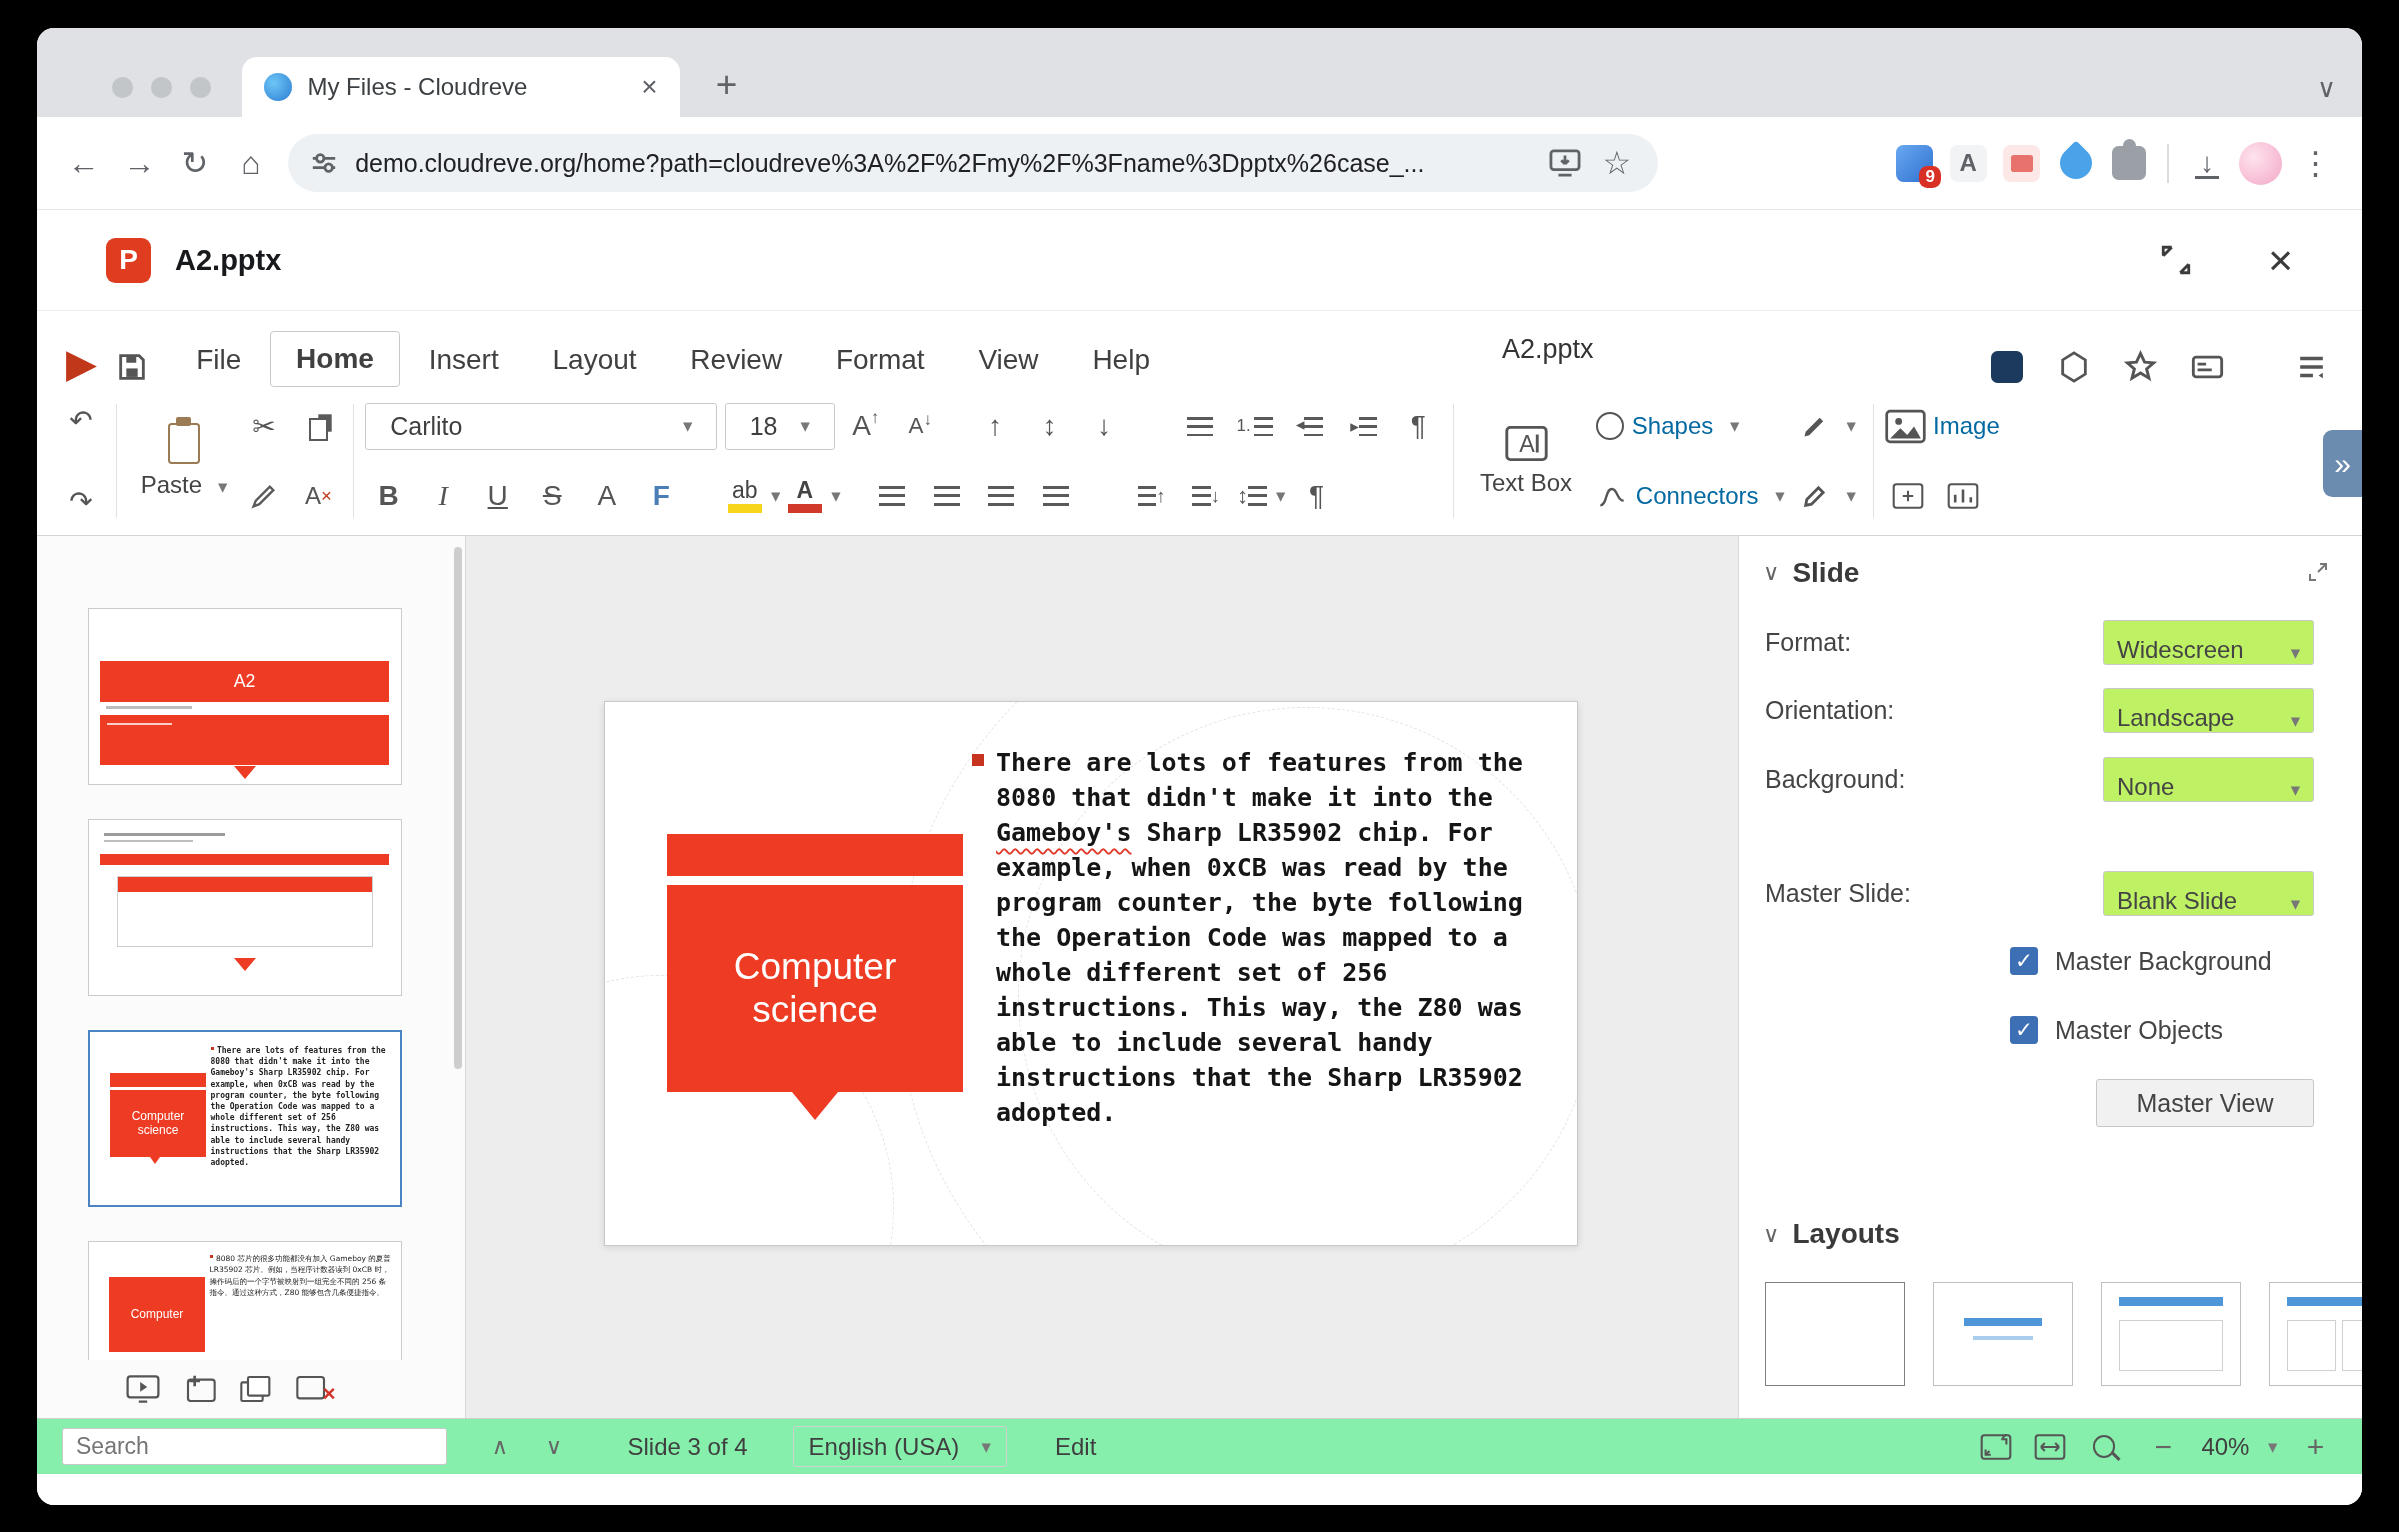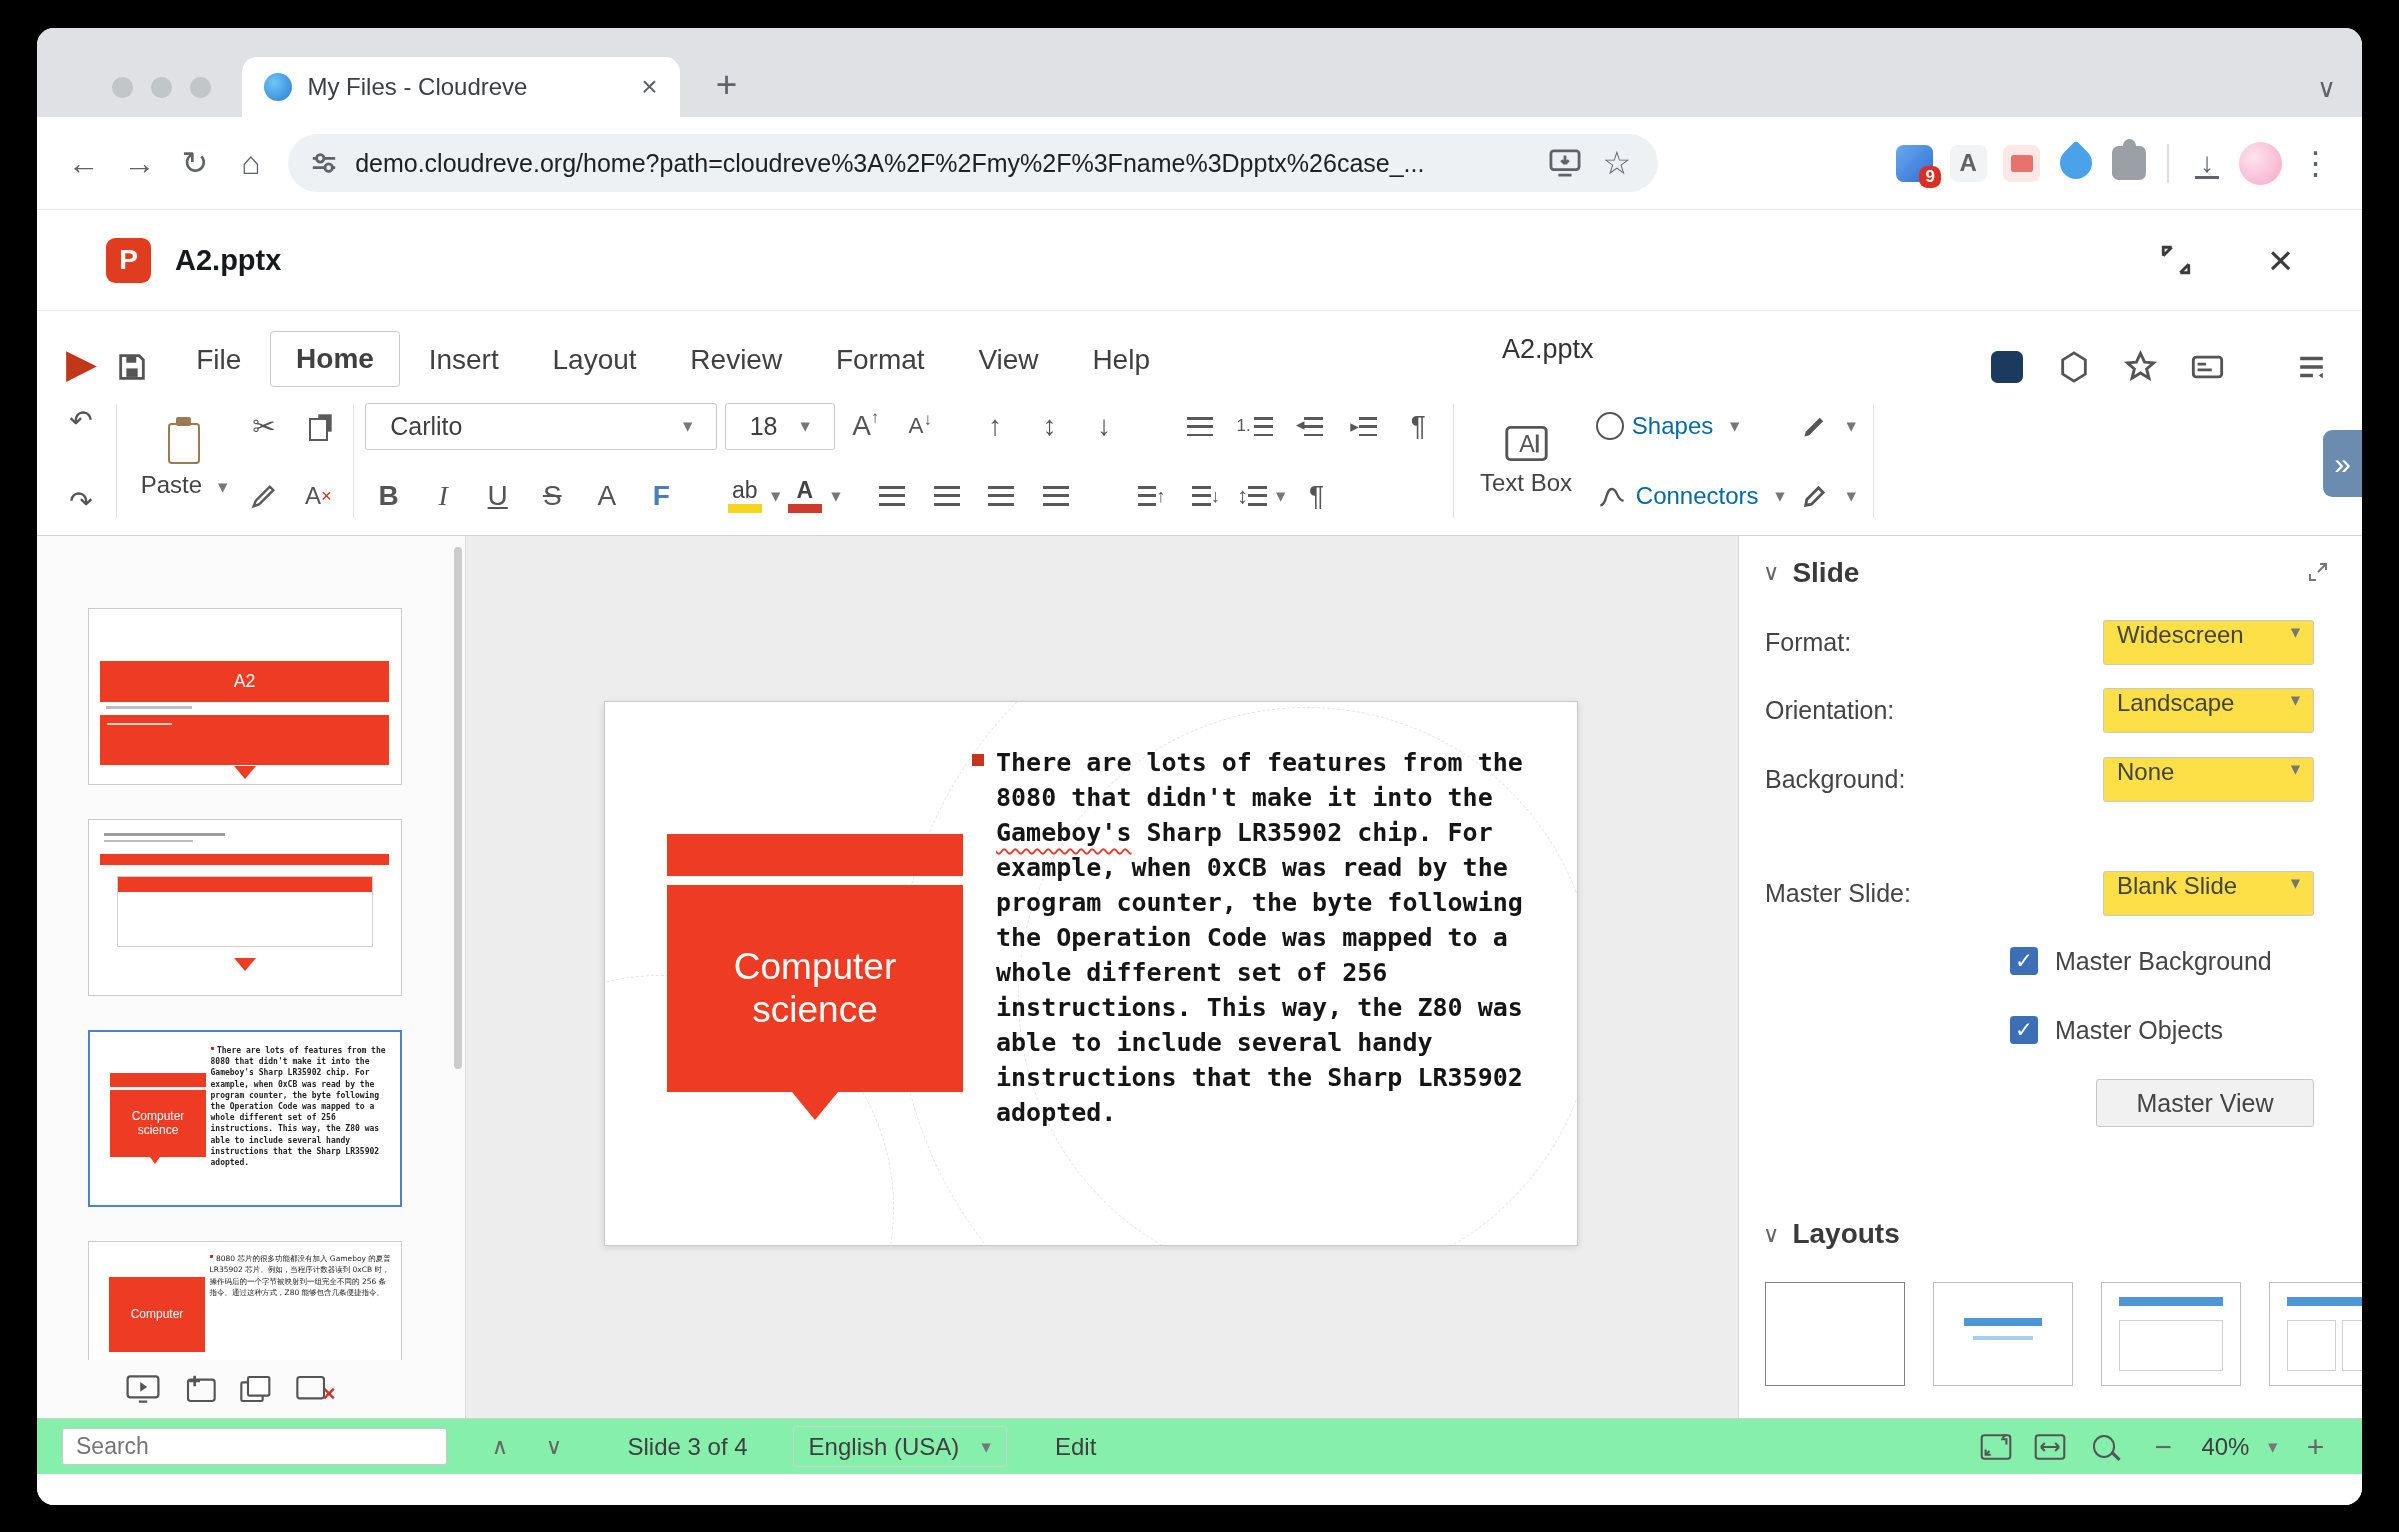--- a/index.html
+++ b/index.html
@@ -101,21 +101,21 @@
 .m-text{position:absolute;font-family:"DejaVu Sans Mono",monospace;font-weight:700;color:#222}
 .m-bullet{display:inline-block;width:3.7px;height:3.7px;background:#c6331f;margin-right:2.8px;vertical-align:2.8px}
 
 
 .rpanel{width:624px;background:#fff;border-left:0.9px solid #d9d9d9;position:relative;overflow:hidden;flex:none}
 .rp-head{position:absolute;left:24px;display:flex;align-items:center;gap:13px;font-size:28px;font-weight:600;color:#3a3a3a}
 .rp-chev{font-size:22.4px;color:#666;font-weight:400}
 .rp-expand{position:absolute;right:32px;top:24px}
 .rp-row{position:absolute;left:26px;right:48px;height:45px;display:flex;justify-content:space-between;align-items:center}
 .rp-label{font-size:25px;color:#444}
-.select{width:211px;height:45px;border:0.9px solid #c9c9c9;border-radius:2.8px;background:#fde047;display:flex;align-items:flex-start;justify-content:space-between;padding:0 13px;font-size:24px;color:#444}
+.select{width:211px;height:45px;border:0.9px solid #c9c9c9;border-radius:2.8px;background:#bef264;display:flex;align-items:flex-end;justify-content:space-between;padding:0 13px;font-size:24px;color:#444}
 .cb-row{position:absolute;left:271px;display:flex;align-items:center;gap:17px;height:34px}
 .cbox{width:28px;height:28px;background:#3d6fb4;border-radius:3.7px;color:#fff;font-size:21.4px;display:flex;align-items:center;justify-content:center}
 .cb-label{font-size:25px;color:#444}
 .mv-btn{position:absolute;left:357px;top:543px;width:218px;height:48px;background:#f1f1f1;border:0.9px solid #c6c6c6;border-radius:2.8px;font-size:25px;color:#444;display:flex;align-items:center;justify-content:center}
 .layout-row{position:absolute;left:26px;top:746px;display:flex;gap:28px}
 .lay{width:140px;height:104px;background:#fff;border:0.9px solid #bfbfbf;position:relative;flex:none}
 .lay.sel{border:1.9px solid #808080}
 .blubar{position:absolute;background:#4f96d8}
 .bluline{position:absolute;background:#a9cdec}
 .graybox{position:absolute;border:0.9px solid #d0d0d0}
@@ -417,20 +417,44 @@
         <span class="car">▾</span>
       </div>
       <div class="trow">
         <svg width="30" height="28" viewBox="0 0 24 24">
             <path d="M4 20l5-1 10-10-4-4L5 15z" fill="none" stroke="#555" stroke-width="2.4"></path>
           </svg>
         <span class="car">▾</span>
       </div>
     </div>
     <div class="tsep"></div>
+    <div class="tcol">
+      <div class="trow">
+        <svg width="41" height="35" viewBox="0 0 24 20">
+            <rect x="1" y="1" width="22" height="18" rx="2" fill="none" stroke="#555" stroke-width="1.6"></rect>
+            <circle cx="8" cy="7" r="2" fill="#555"></circle>
+            <path d="M3 17l6-6 4 4 4-5 4 7z" fill="#555"></path>
+          </svg>
+        <span class="tlabel imgwrap">Image</span>
+      </div>
+      <div class="trow">
+        <span class="tbtn">
+          <svg width="32" height="26" viewBox="0 0 24 20">
+              <rect x="1" y="1" width="22" height="18" rx="2" fill="none" stroke="#555" stroke-width="1.6"></rect>
+              <path d="M12 6v8M8 10h8" stroke="#555" stroke-width="1.6"></path>
+            </svg>
+        </span>
+        <span class="tbtn">
+          <svg width="32" height="26" viewBox="0 0 24 20">
+              <rect x="1" y="1" width="22" height="18" rx="2" fill="none" stroke="#555" stroke-width="1.6"></rect>
+              <path d="M6 15V9M12 15V5M18 15v-4" stroke="#555" stroke-width="2"></path>
+            </svg>
+        </span>
+      </div>
+    </div>
     <span class="collapse-tab">»</span>
   </div>
 
   <div class="workspace">
 
     <div class="slides-panel">
       <div class="thumbs">
 
         <div class="thumb">
           <div class="red" style="position:absolute;left:11.2px;right:11.2px;top:52px;height:41px;display:flex;align-items:center;justify-content:center;color:#fff;font-size:17.7px">

